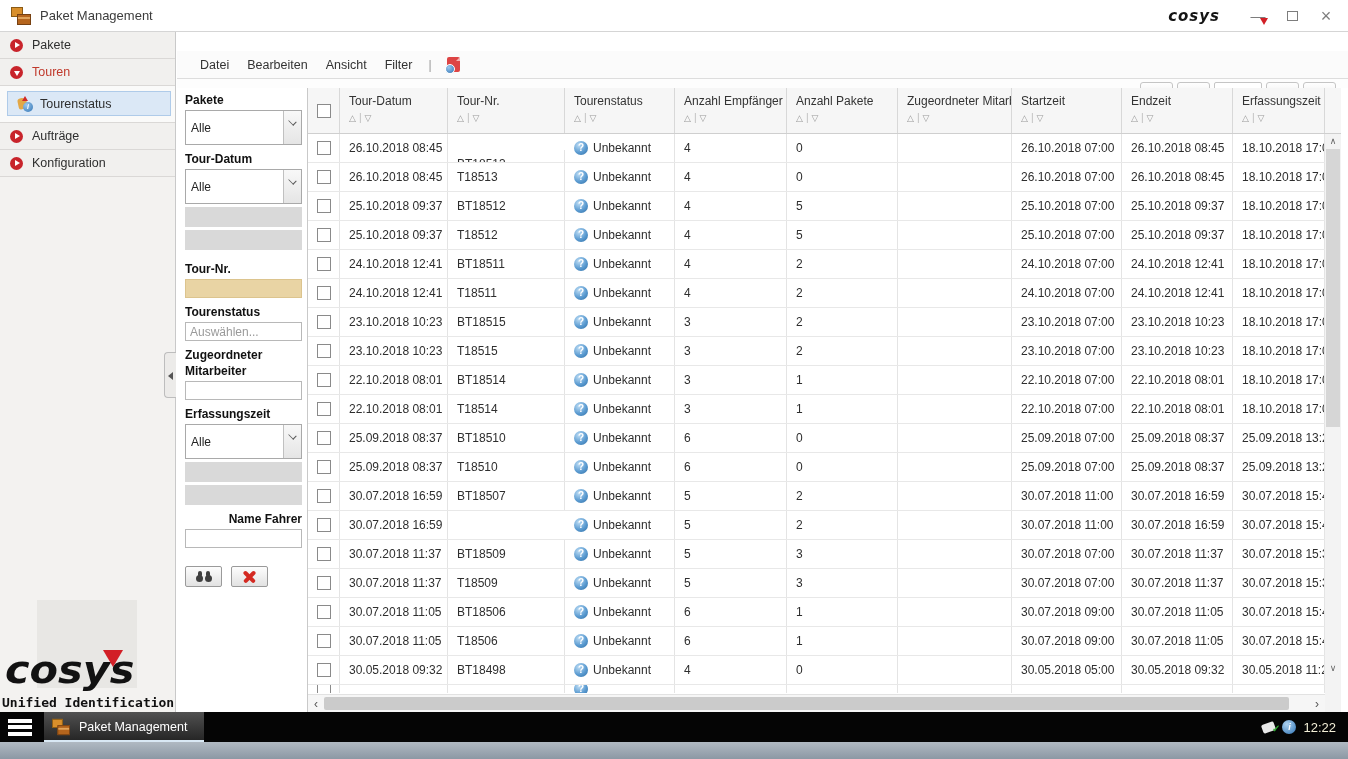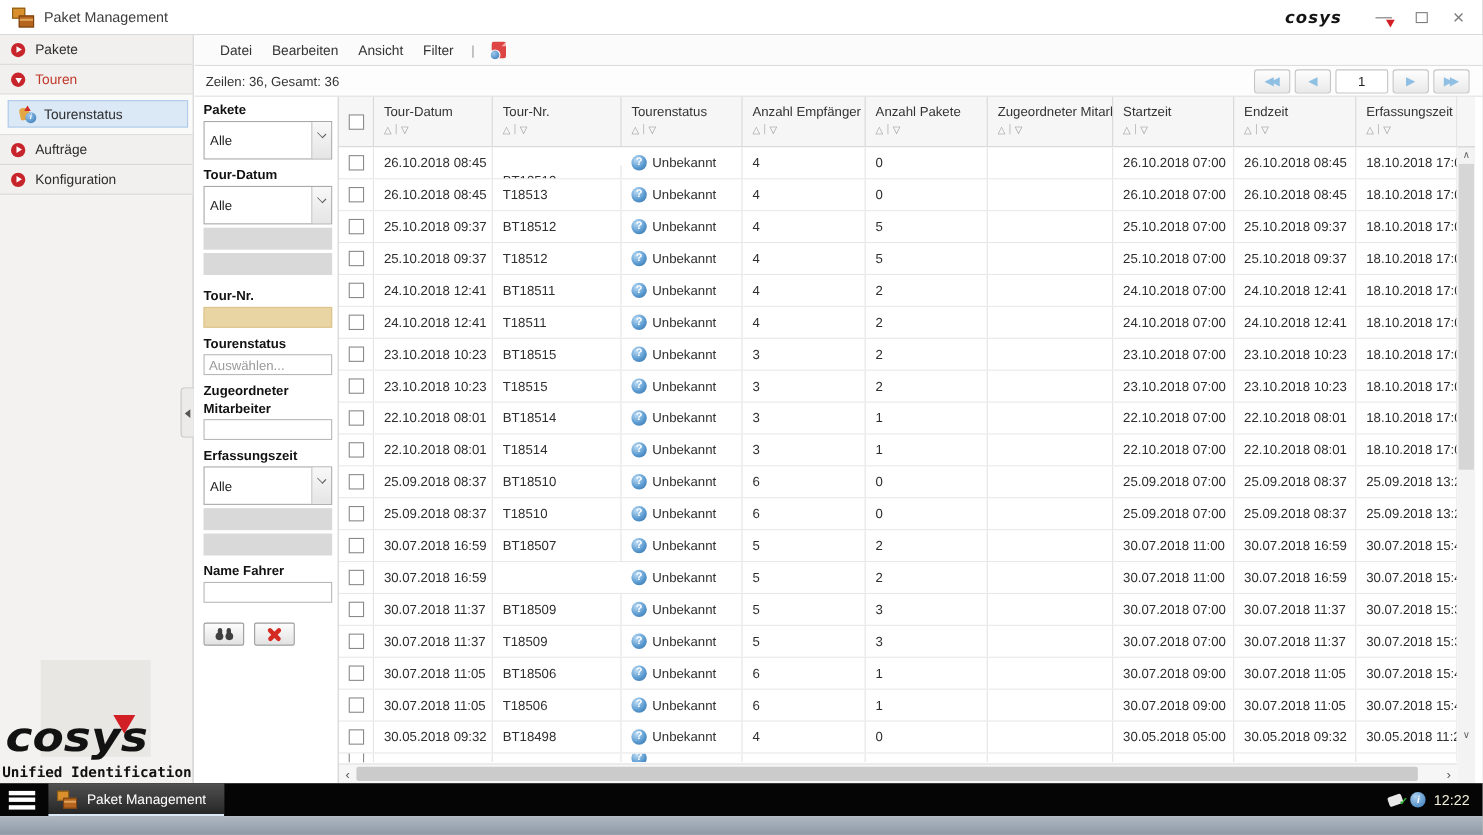--- a/index.html
+++ b/index.html
@@ -48,21 +48,21 @@
   .logo-word { position:absolute; left:5px; bottom:18px; font-family:"DejaVu Sans",sans-serif; font-weight:bold;
                font-style:italic; font-size:37px; color:#121212; letter-spacing:0px; transform:scaleX(1.12); transform-origin:left bottom; white-space:nowrap; }
   .logo-tri { position:absolute; left:103px; bottom:43px; width:0; height:0;
               border-left:10px solid transparent; border-right:10px solid transparent; border-top:17px solid #d21f26; }
   .logo-tag { position:absolute; left:2px; bottom:0; font-family:"DejaVu Sans Mono",monospace; font-size:13px;
               font-weight:bold; color:#111; white-space:nowrap; }
 
   
   .content { position:absolute; top:32px; left:177px; right:0; bottom:47px; background:#fff; }
   .menubar { height:28px; display:flex; align-items:center; padding-left:14px; gap:0;
-             background:#fbfbfb; border-bottom:1px solid #ddd; }
+             background:#fbfbfb; border-bottom:1px solid #ddd;margin-top:19px; }
   .menu-item { padding:0 9px; color:#333; font-size:12.5px; }
   .menu-sep { color:#999; padding:0 7px; }
   .pdficon { position:relative; width:13px; height:15px; background:#d44; border-radius:2px; margin-left:8px; }
   .pdficon::before { content:""; position:absolute; right:0; top:0; border-left:4px solid transparent; border-bottom:4px solid #f5b5b5; }
   .pdficon::after { content:""; position:absolute; left:-2px; bottom:-2px; width:8px; height:8px; border-radius:50%;
                     background:radial-gradient(circle at 35% 30%, #9cc7ec, #2f74b5); border:1px solid #fff; }
   .statusrow { height:28px; display:flex; align-items:center; padding:0 12px 0 10px;
                border-bottom:1px solid #ddd; background:#fdfdfd; }
   .rowsinfo { color:#333; }
   .pagination { margin-left:auto; display:flex; align-items:center; gap:4px; }
@@ -259,21 +259,21 @@
         <div class="flabel" style="margin-bottom:0;">Zugeordneter</div>
         <div class="flabel" style="margin-top:2px;">Mitarbeiter</div>
         <input class="text-input" type="text" value="" style="">
         <div class="flabel">Erfassungszeit</div>
         <div class="dd">
           <span class="txt">Alle</span>
           <span class="btn"></span>
         </div>
         <div class="grayblock"></div>
         <div class="grayblock"></div>
-        <div class="flabel" style="">Name Fahrer</div>
+        <div class="flabel" style="text-align:right;">Name Fahrer</div>
         <input class="text-input" type="text" value="" style="">
         <div class="btnrow">
           <span class="toolbtn">
               <span class="binoc">
                 <i class="l"></i>
                 <i class="r"></i>
               </span>
             </span>
           <span class="toolbtn">
               <span class="redx"></span>

